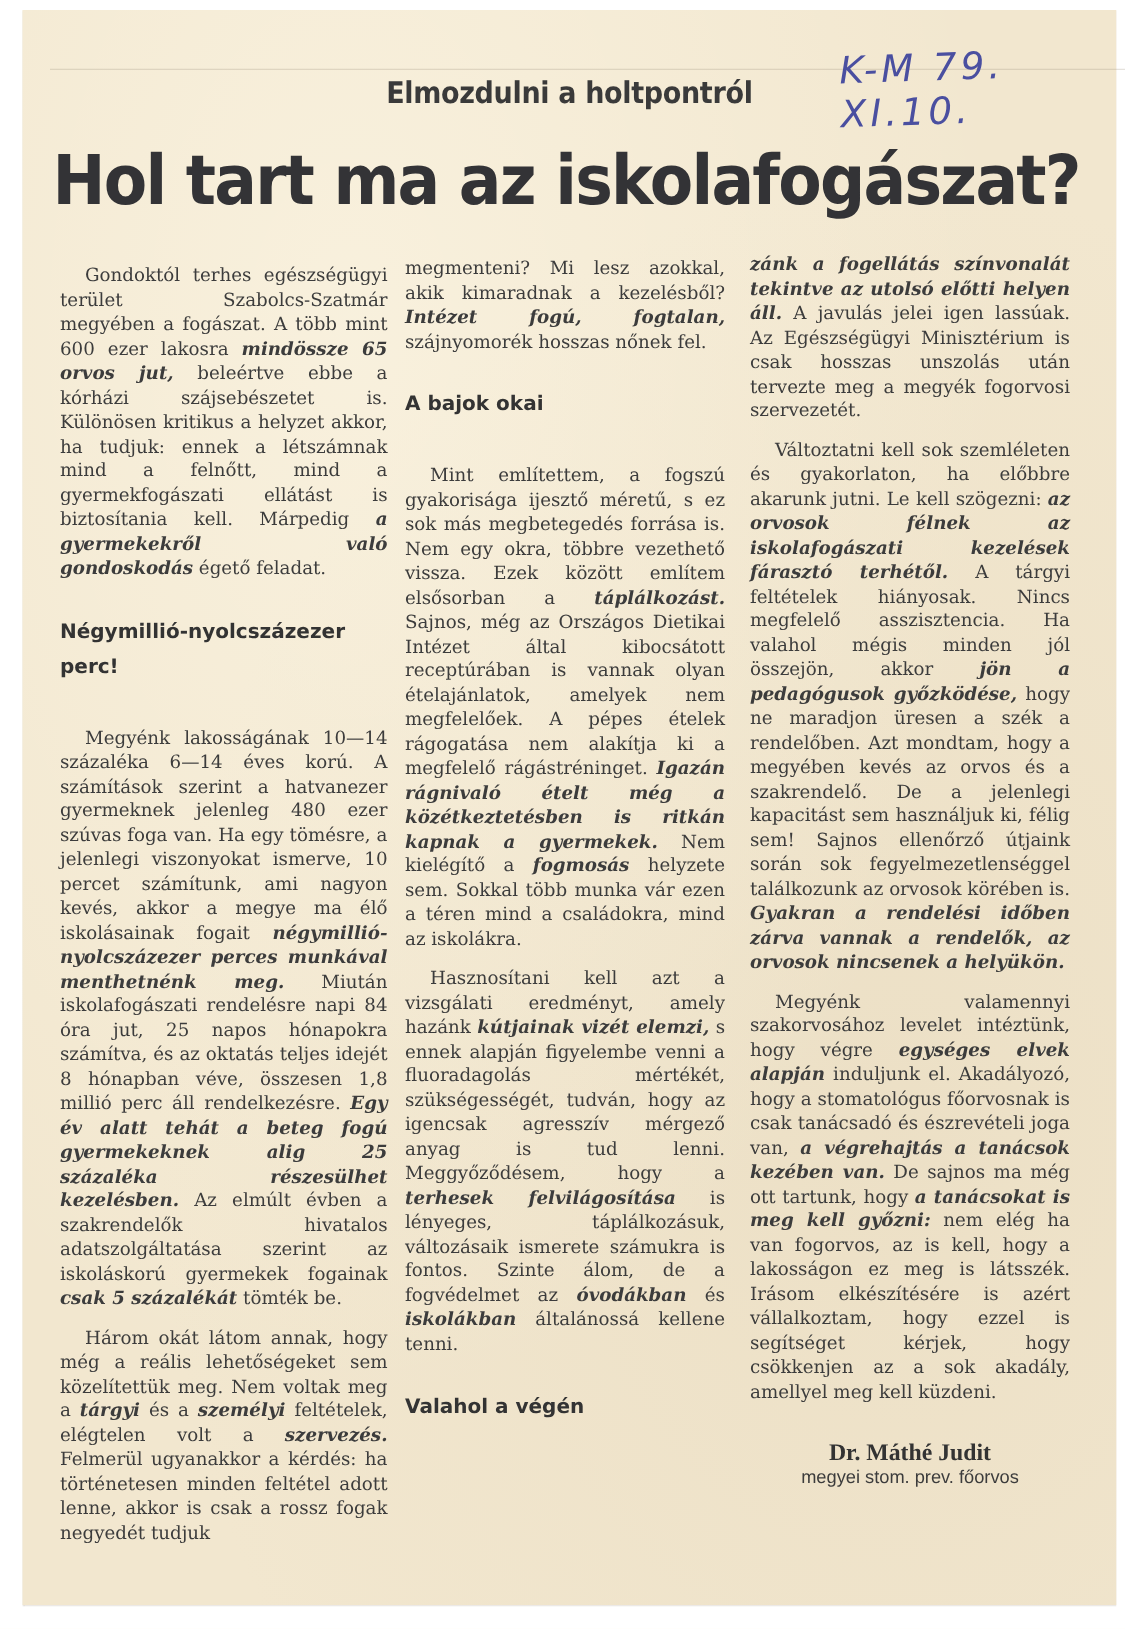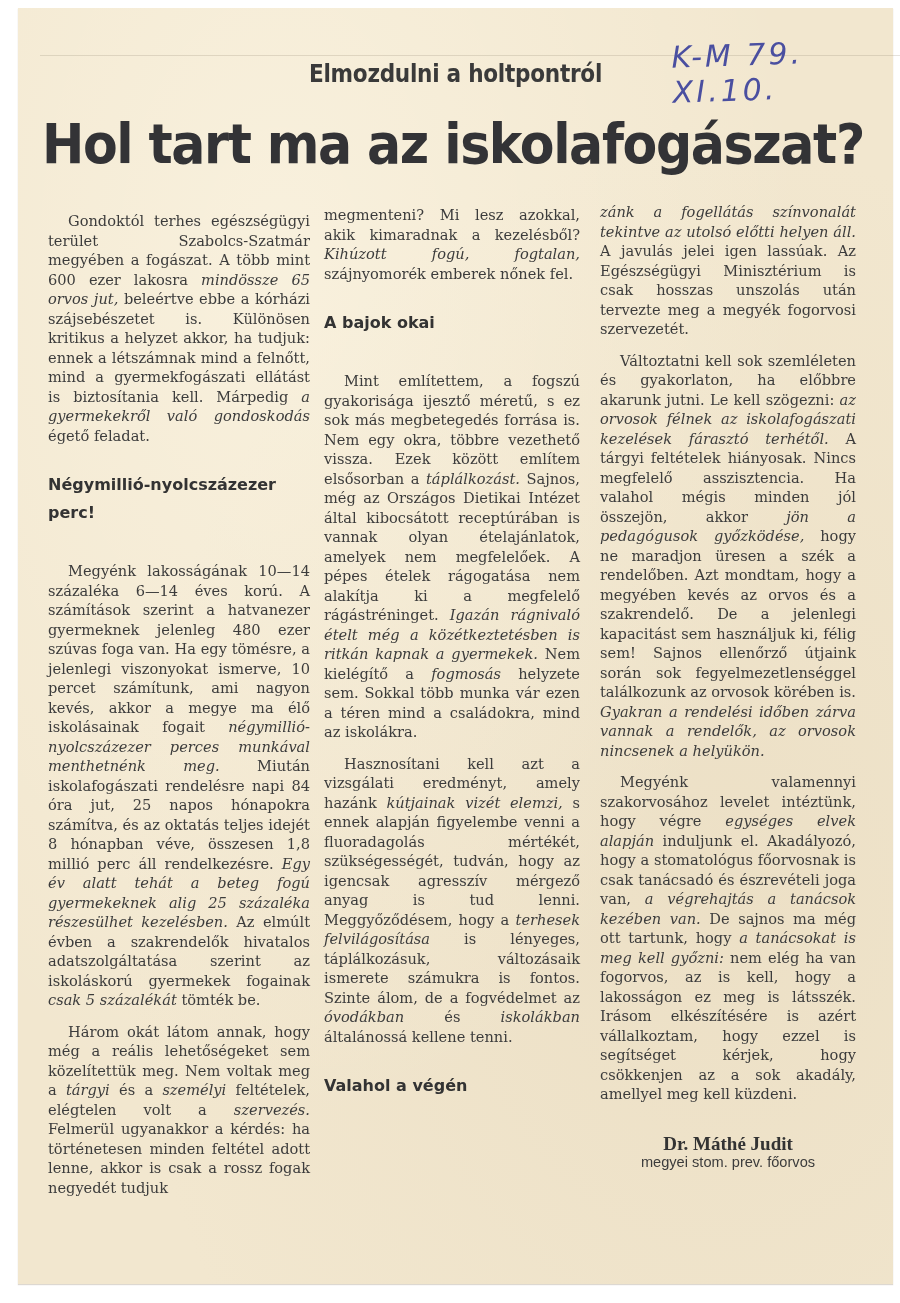--- a/index.html
+++ b/index.html
@@ -31,21 +31,21 @@
   .col {
     position: absolute; top: 203px; width: 262px;
     font-family: "DejaVu Serif", serif; font-size: 14.6px; line-height: 19.5px; color: #3c3c3c;
     text-align: justify; hyphens: manual;
   }
   .col1 { left: 30px; }
   .col2 { left: 306px; top: 197px; width: 256px; }
   .col3 { left: 582px; top: 194px; width: 256px; }
   .col p { margin: 0 0 12px 0; text-indent: 20px; }
   .col p.cont { text-indent: 0; }
-  .col em { font-style: italic; font-weight: normal; }
+  .col em { font-style: italic; font-weight: bold; }
   .sub {
     font-family: "DejaVu Sans", sans-serif; font-weight: bold; color: #333;
     font-size: 16px; text-align: left; line-height: 28px; margin: 26px 0 34px 0;
   }
   .signature { text-align: center; margin-top: 30px; }
   .sig-name { font-family: "Liberation Serif", serif; font-weight: bold; font-size: 19px; color:#333; display:block; }
   .sig-title { font-family: Liberation Sans, sans-serif; font-size: 14.6px; color:#3c3c3c; display:block; }
 </style>
 </head>
 <body>
@@ -57,21 +57,21 @@
   <div class="headline">Hol tart ma az iskolafogászat?</div>
 
   <div class="col col1">
     <p><span>Gondoktól terhes egészségügyi terület Szabolcs-Szatmár megyében a fogászat. A több mint 600 ezer lakosra </span><em>mindössze 65 orvos jut,</em><span> beleértve ebbe a kórházi szájsebészetet is. Különösen kritikus a helyzet akkor, ha tudjuk: ennek a létszámnak mind a felnőtt, mind a gyermekfogászati ellátást is biztosítania kell. Márpedig </span><em>a gyermekekről való gondoskodás</em><span> égető feladat.</span></p>
     <div class="sub">Négymillió-nyolcszázezer perc!</div>
     <p><span>Megyénk lakosságának 10—14 százaléka 6—14 éves korú. A számítások szerint a hatvanezer gyermeknek jelenleg 480 ezer szúvas foga van. Ha egy tömésre, a jelenlegi viszonyokat ismerve, 10 percet számítunk, ami nagyon kevés, akkor a megye ma élő iskolásainak fogait </span><em>négymillió-nyolcszázezer perces munkával menthetnénk meg.</em><span> Miután iskolafogászati rendelésre napi 84 óra jut, 25 napos hónapokra számítva, és az oktatás teljes idejét 8 hónapban véve, összesen 1,8 millió perc áll rendelkezésre. </span><em>Egy év alatt tehát a beteg fogú gyermekeknek alig 25 százaléka részesülhet kezelésben.</em><span> Az elmúlt évben a szakrendelők hivatalos adatszolgáltatása szerint az iskoláskorú gyermekek fogainak </span><em>csak 5 százalékát</em><span> tömték be.</span></p>
     <p><span>Három okát látom annak, hogy még a reális lehetőségeket sem közelítettük meg. Nem voltak meg a </span><em>tárgyi</em><span> és a </span><em>személyi</em><span> feltételek, elégtelen volt a </span><em>szervezés.</em><span> Felmerül ugyanakkor a kérdés: ha történetesen minden feltétel adott lenne, akkor is csak a rossz fogak negyedét tudjuk</span></p>
   </div>
 
   <div class="col col2">
-    <p class="cont"><span>megmenteni? Mi lesz azokkal, akik kimaradnak a kezelésből? </span><em>Kihúzott fogú, fogtalan,</em><span> szájnyomorék emberek nőnek fel.</span></p>
+    <p class="cont"><span>megmenteni? Mi lesz azokkal, akik kimaradnak a kezelésből? </span><em>Intézet fogú, fogtalan,</em><span> szájnyomorék hosszas nőnek fel.</span></p>
     <div class="sub">A bajok okai</div>
     <p><span>Mint említettem, a fogszú gyakorisága ijesztő méretű, s ez sok más megbetegedés forrása is. Nem egy okra, többre vezethető vissza. Ezek között említem elsősorban a </span><em>táplálkozást.</em><span> Sajnos, még az Országos Dietikai Intézet által kibocsátott receptúrában is vannak olyan ételajánlatok, amelyek nem megfelelőek. A pépes ételek rágogatása nem alakítja ki a megfelelő rágástréninget. </span><em>Igazán rágnivaló ételt még a közétkeztetésben is ritkán kapnak a gyermekek.</em><span> Nem kielégítő a </span><em>fogmosás</em><span> helyzete sem. Sokkal több munka vár ezen a téren mind a családokra, mind az iskolákra.</span></p>
     <p><span>Hasznosítani kell azt a vizsgálati eredményt, amely hazánk </span><em>kútjainak vizét elemzi,</em><span> s ennek alapján figyelembe venni a fluoradagolás mértékét, szükségességét, tudván, hogy az igencsak agresszív mérgező anyag is tud lenni. Meggyőződésem, hogy a </span><em>terhesek felvilágosítása</em><span> is lényeges, táplálkozásuk, változásaik ismerete számukra is fontos. Szinte álom, de a fogvédelmet az </span><em>óvodákban</em><span> és </span><em>iskolákban</em><span> általánossá kellene tenni.</span></p>
     <div class="sub">Valahol a végén</div>
   </div>
 
   <div class="col col3">
     <p class="cont"><em>zánk a fogellátás színvonalát tekintve az utolsó előtti helyen áll.</em><span> A javulás jelei igen lassúak. Az Egészségügyi Minisztérium is csak hosszas unszolás után tervezte meg a megyék fogorvosi szervezetét.</span></p>
     <p><span>Változtatni kell sok szemléleten és gyakorlaton, ha előbbre akarunk jutni. Le kell szögezni: </span><em>az orvosok félnek az iskolafogászati kezelések fárasztó terhétől.</em><span> A tárgyi feltételek hiányosak. Nincs megfelelő asszisztencia. Ha valahol mégis minden jól összejön, akkor </span><em>jön a pedagógusok győzködése,</em><span> hogy ne maradjon üresen a szék a rendelőben. Azt mondtam, hogy a megyében kevés az orvos és a szakrendelő. De a jelenlegi kapacitást sem használjuk ki, félig sem! Sajnos ellenőrző útjaink során sok fegyelmezetlenséggel találkozunk az orvosok körében is. </span><em>Gyakran a rendelési időben zárva vannak a rendelők, az orvosok nincsenek a helyükön.</em></p>
     <p><span>Megyénk valamennyi szakorvosához levelet intéztünk, hogy végre </span><em>egységes elvek alapján</em><span> induljunk el. Akadályozó, hogy a stomatológus főorvosnak is csak tanácsadó és észrevételi joga van, </span><em>a végrehajtás a tanácsok kezében van.</em><span> De sajnos ma még ott tartunk, hogy </span><em>a tanácsokat is meg kell győzni:</em><span> nem elég ha van fogorvos, az is kell, hogy a lakosságon ez meg is látsszék. Irásom elkészítésére is azért vállalkoztam, hogy ezzel is segítséget kérjek, hogy csökkenjen az a sok akadály, amellyel meg kell küzdeni.</span></p>

